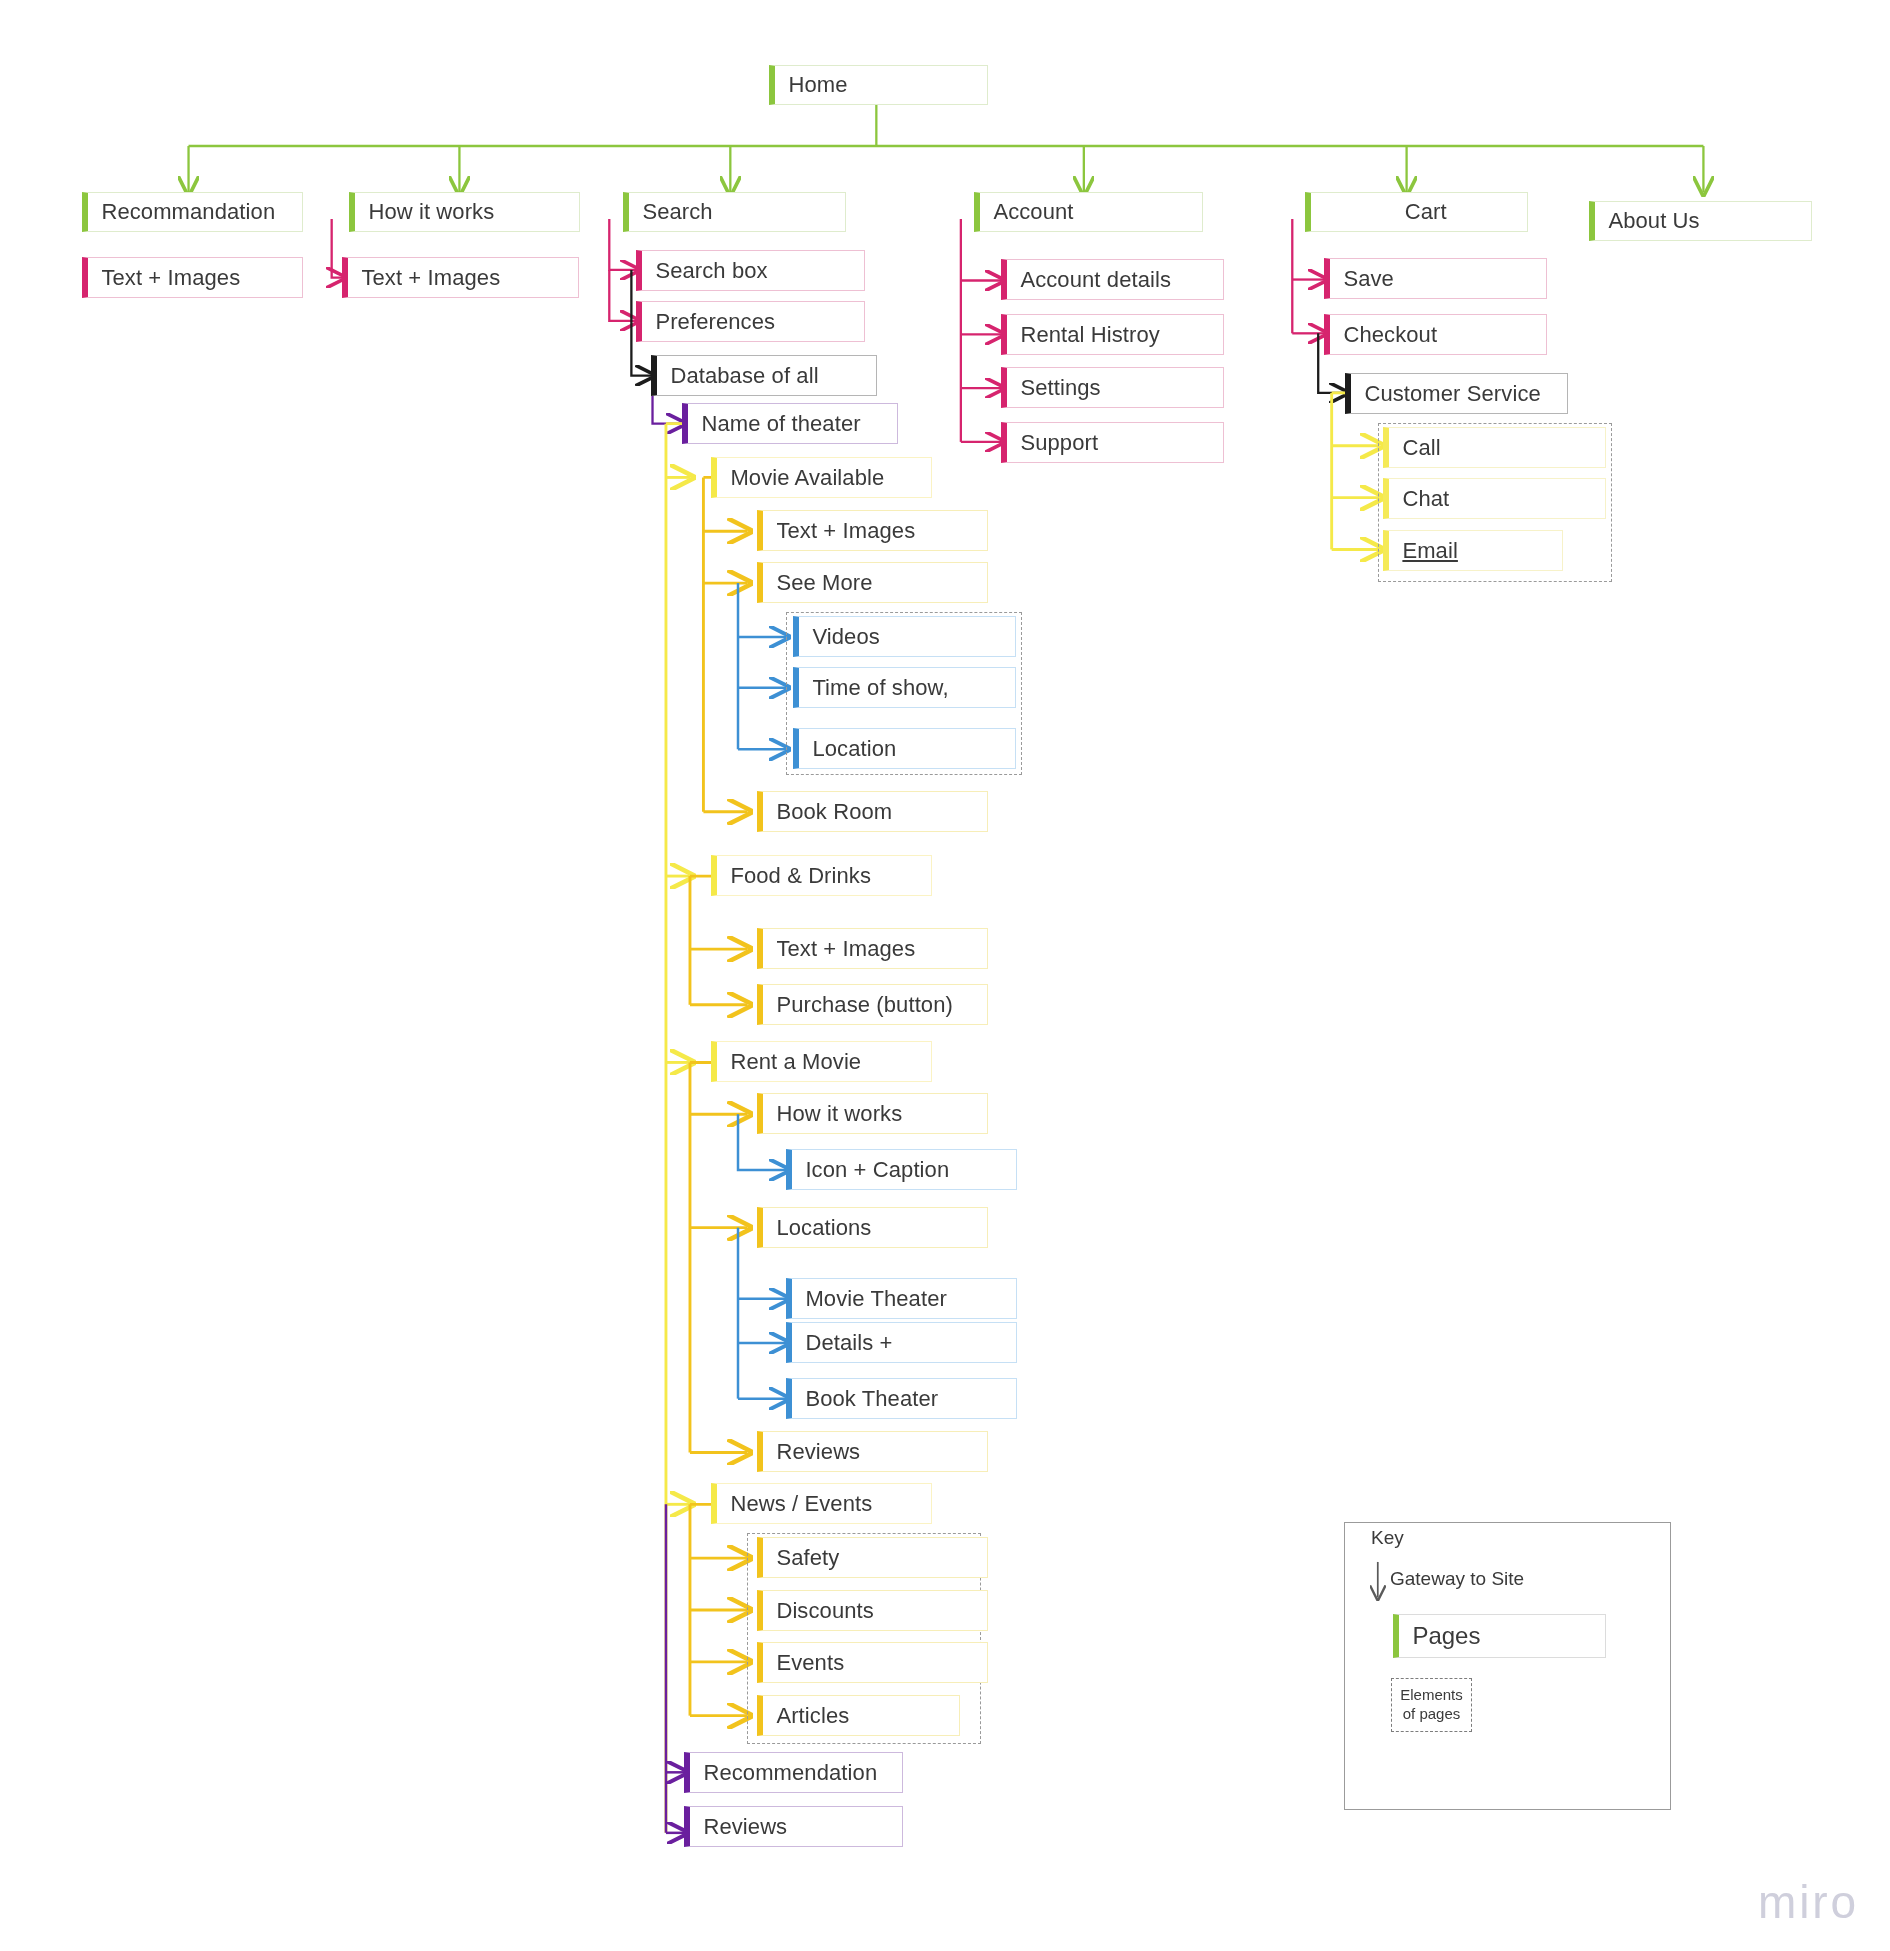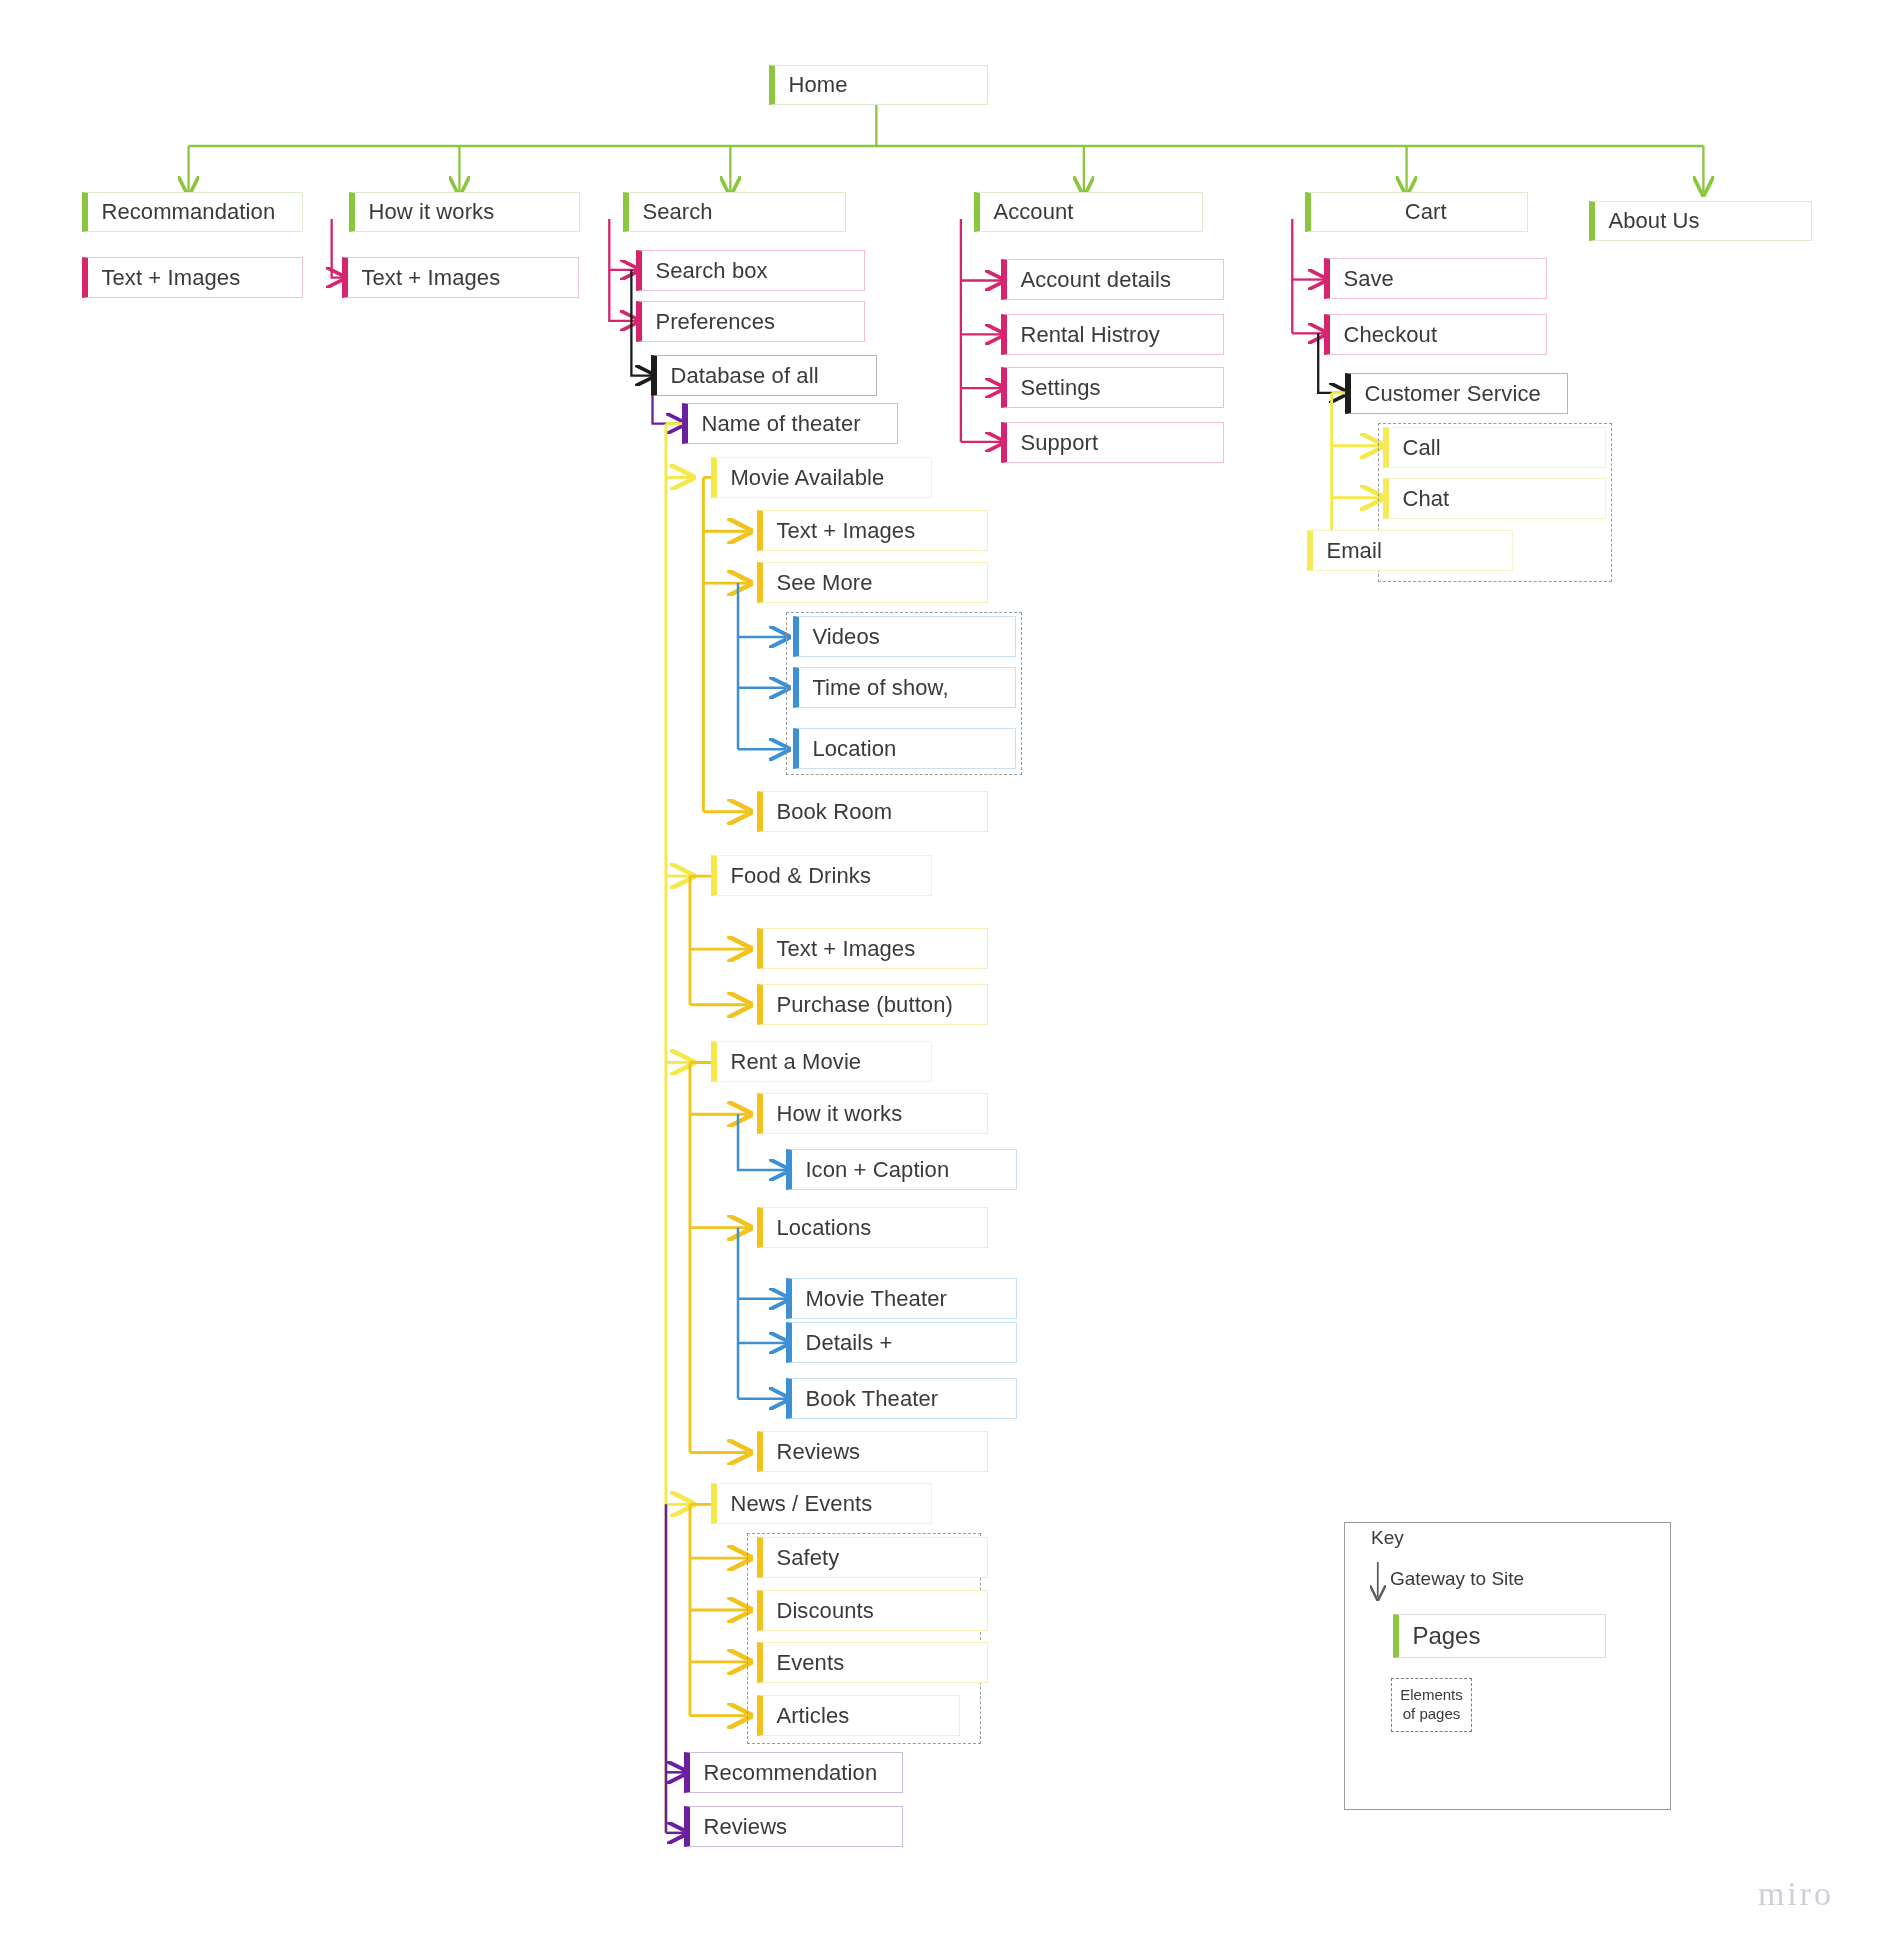--- a/index.html
+++ b/index.html
@@ -71,24 +71,24 @@
     font-size:24px;color:#3a3a3a;
   }
   .key-elements{
     position:absolute;box-sizing:border-box;
     border:1.9px dashed #7d7d7d;background:#fff;
     display:flex;align-items:center;justify-content:center;
     text-align:center;font-size:15px;color:#3a3a3a;line-height:1.25;
   }
   .watermark{
     position:absolute;
-    font-size:34px;
+    font-size:46px;
     color:#cfcfdc;
     letter-spacing:2.9px;
-    font-family:Liberation Serif, serif;
+    font-family:Liberation Sans, sans-serif;
   }
 </style>
 </head>
 <body>
 
 <div id="canvas">
 
   <svg class="links" viewBox="0 0 1968 2031" xmlns="http://www.w3.org/2000/svg">
     <defs>
       <marker id="ah-green" markerWidth="9" markerHeight="9" refX="7" refY="4.5" orient="auto">
@@ -380,21 +380,21 @@
   <div class="node c-black" style="left:1345px;top:373px;width:223px;height:41px;">
     <span>Customer Service</span>
   </div>
   <div class="group-dashed" style="left:1378px;top:423px;width:234px;height:159px;"></div>
   <div class="node c-yellowlt" style="left:1383px;top:427px;width:223px;height:41px;">
     <span>Call</span>
   </div>
   <div class="node c-yellowlt" style="left:1383px;top:478px;width:223px;height:41px;">
     <span>Chat</span>
   </div>
-  <div class="node c-yellowlt" style="left:1307px;top:530px;width:206px;height:41px;">
+  <div class="node c-yellowlt" style="left:1383px;top:530px;width:180px;height:41px;text-decoration:underline;">
     <span>Email</span>
   </div>
 
   <div class="node c-green" style="left:1589px;top:192px;width:223px;height:40px;margin-top:9px;">
     <span>About  Us</span>
   </div>
 
   <div class="keybox" style="left:1344px;top:1522px;width:327px;height:288px;"></div>
   <div class="key-title" style="left:1371px;top:1527px;">Key</div>
 

